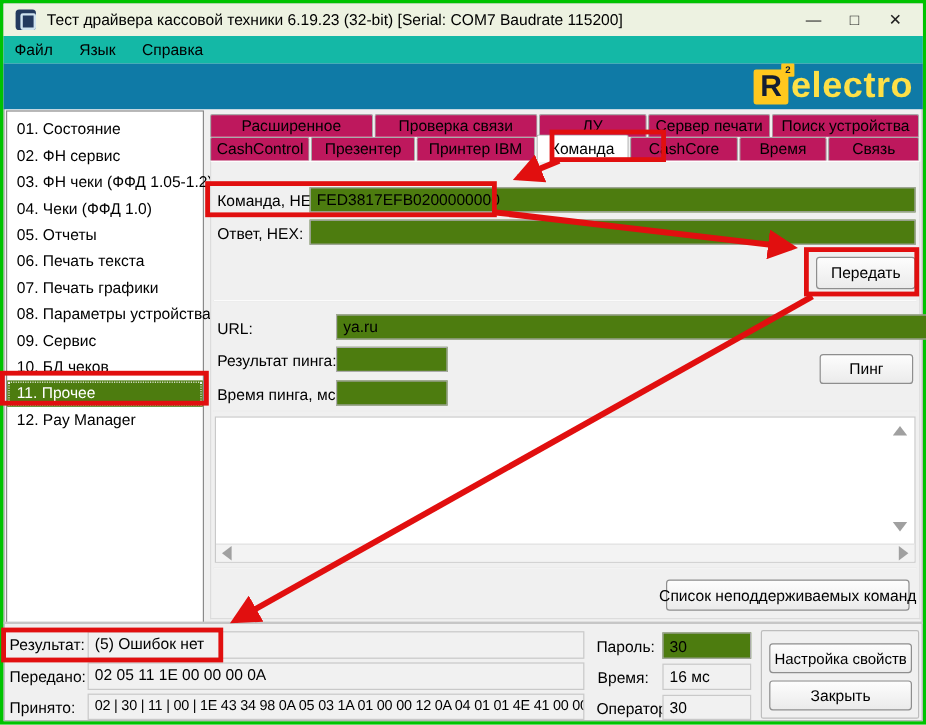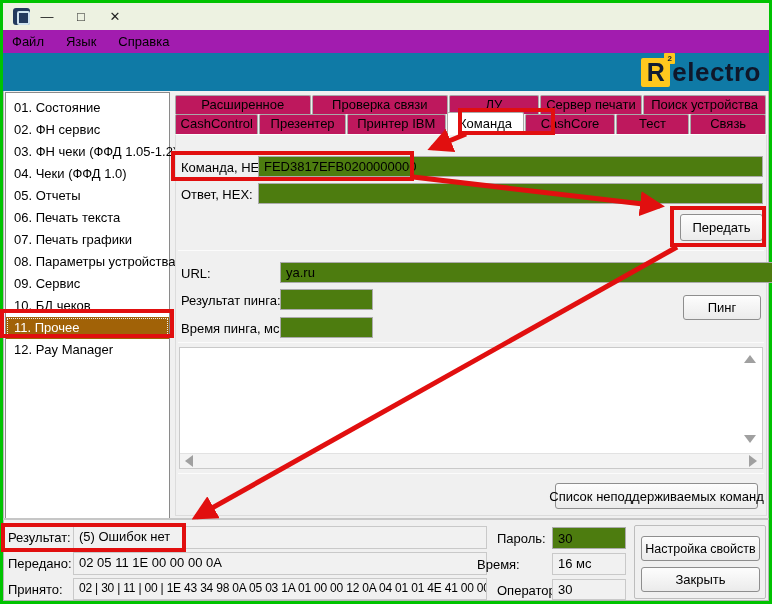--- a/index.html
+++ b/index.html
@@ -10,35 +10,35 @@
 
   
   #titlebar { position:absolute; left:3px; top:3px; width:766px; height:27px; background:#edf2e1; display:flex; align-items:center; }
   #app-icon { width:17px; height:17px; margin-left:10px; background:#233a5e; border-radius:3px; position:relative; flex:0 0 auto; }
   #app-icon::after { content:""; position:absolute; left:4px; top:3px; width:9px; height:10px; border:2px solid #cfe3ef; border-radius:2px; }
   #title-text { margin-left:9px; font-size:13px; flex:1 1 auto; white-space:nowrap; overflow:hidden; }
   .win-ctrl { width:34px; text-align:center; font-size:13px; color:#222; line-height:27px; cursor:default; }
   #ctrl-close { margin-right:6px; }
 
   
-  #menubar { position:absolute; left:3px; top:30px; width:766px; height:23px; background:#a21caf; display:flex; align-items:center; }
+  #menubar { position:absolute; left:3px; top:30px; width:766px; height:23px; background:#14b8a6; display:flex; align-items:center; }
   .menu-item { padding:0 11px; font-size:13px; }
   .menu-item:first-child { padding-left:9px; }
 
   
   #banner { position:absolute; left:3px; top:53px; width:766px; height:38px; background:#0f7aa6; }
   #logo { position:absolute; right:8px; top:4px; display:flex; align-items:flex-end; }
   #logo-r { width:29px; height:29px; background:#ffc81e; color:#121d33; font-weight:bold; font-size:25px; line-height:29px; text-align:center; border-radius:2px; }
   #logo-badge { position:absolute; left:23px; top:-4px; width:11px; height:11px; background:#ffc81e; color:#121d33; font-size:8px; font-weight:bold; text-align:center; line-height:11px; border-radius:1px; }
-  #logo-text { color:#0f172a; font-weight:bold; font-size:26px; letter-spacing:0.5px; line-height:30px; margin-left:2px; }
+  #logo-text { color:#fde047; font-weight:bold; font-size:30px; letter-spacing:0.5px; line-height:30px; margin-left:2px; }
 
   
   #sidebar { position:absolute; left:5px; top:92px; width:165px; height:428px; background:#fff; border:1px solid #8a8a8a; padding-top:4px; }
   .side-item { height:22px; line-height:22px; padding-left:8px; font-size:13px; white-space:nowrap; }
-  .side-item.selected { background:#a16207; color:#fff; outline:1px dotted #f0f0f0; outline-offset:-2px; }
+  .side-item.selected { background:#4d7c0f; color:#fff; outline:1px dotted #f0f0f0; outline-offset:-2px; }
 
   
   #tabs1 { position:absolute; left:175px; top:95px; width:592px; height:19px; display:flex; }
   #tabs2 { position:absolute; left:175px; top:114px; width:592px; height:20px; display:flex; }
   .tab { border:1px solid #a9a9a9; border-bottom:none; border-radius:2px 2px 0 0; background:#be185d; text-align:center; font-size:13px; line-height:18px; white-space:nowrap; overflow:hidden; margin-right:1px; }
   .tab.sel { background:#fff; position:relative; z-index:3; margin-top:-2px; line-height:21px; height:23px; }
   #tab-panel { position:absolute; left:175px; top:134px; width:592px; height:382px; background:#f0f0f0; border:1px solid #dcdcdc; border-top:1px solid #fdfdfd; }
 
   
   .flabel { position:absolute; font-size:13px; white-space:nowrap; }
@@ -66,20 +66,21 @@
   #anno-svg { position:absolute; left:0; top:0; width:772px; height:604px; z-index:39; pointer-events:none; }
 </style>
 </head>
 <body>
 
 <div id="window">
   <div id="win-inner"></div>
 
   <div id="titlebar">
     <div id="app-icon"></div>
+    <div id="title-text">Тест драйвера кассовой техники 6.19.23 (32-bit) [Serial: COM7 Baudrate 115200]</div>
     <div class="win-ctrl">—</div>
     <div class="win-ctrl">□</div>
     <div class="win-ctrl" id="ctrl-close">✕</div>
   </div>
 
   <div id="menubar">
     <div class="menu-item">Файл</div>
     <div class="menu-item">Язык</div>
     <div class="menu-item">Справка</div>
   </div>
@@ -113,21 +114,21 @@
     <div class="tab" style="flex:90">ЛУ</div>
     <div class="tab" style="flex:103">Сервер печати</div>
     <div class="tab" style="flex:124">Поиск устройства</div>
   </div>
   <div id="tabs2">
     <div class="tab" style="flex:84">CashControl</div>
     <div class="tab" style="flex:87">Презентер</div>
     <div class="tab" style="flex:100">Принтер IBM</div>
     <div class="tab sel" style="flex:78">Команда</div>
     <div class="tab" style="flex:90">CashCore</div>
-    <div class="tab" style="flex:74">Тест</div>
+    <div class="tab" style="flex:74">Время</div>
     <div class="tab" style="flex:76">Связь</div>
   </div>
   <div id="tab-panel"></div>
 
   <div class="flabel" style="left:181px; top:160px;">Команда, HEX:</div>
   <input class="tfield" style="left: 258px; top: 156px; width: 505px; height: 21px;" value="FED3817EFB0200000000">
   <div class="flabel" style="left:181px; top:187px;">Ответ, HEX:</div>
   <input class="tfield" style="left: 258px; top: 183px; width: 505px; height: 21px;" value="">
   <button class="btn" style="left:680px; top:214px; width:83px; height:27px;">Передать</button>
 
@@ -162,21 +163,21 @@
 
   <div class="flabel" style="left:8px; top:556px;">Передано:</div>
   <div class="sfield" style="left:73px; top:552px; width:414px; height:23px;">02 05 11 1E 00 00 00 0A</div>
 
   <div class="flabel" style="left:8px; top:582px;">Принято:</div>
   <div class="sfield" id="received-value" style="left:73px; top:578px; width:414px; height:22px;">02 | 30 | 11 | 00 | 1E 43 34 98 0A 05 03 1A 01 00 00 12 0A 04 01 01 4E 41 00 00 01 01</div>
 
   <div class="flabel" style="left:497px; top:531px;">Пароль:</div>
   <input class="tfield" style="left: 552px; top: 527px; width: 74px; height: 22px;" value="30">
 
-  <div class="flabel" style="left:477px; top:557px;">Время:</div>
+  <div class="flabel" style="left:498px; top:557px;">Время:</div>
   <div class="sfield" style="left:552px; top:553px; width:74px; height:22px;">16 мс</div>
 
   <div class="flabel" style="left:497px; top:583px;">Оператор:</div>
   <div class="sfield" style="left:552px; top:579px; width:74px; height:21px;">30</div>
 
   <div id="btn-group"></div>
   <button class="btn" style="left:641px; top:536px; width:119px; height:25px; font-size:12.5px;">Настройка свойств</button>
   <button class="btn" style="left:641px; top:567px; width:119px; height:25px;">Закрыть</button>
 
   <svg id="anno-svg">

